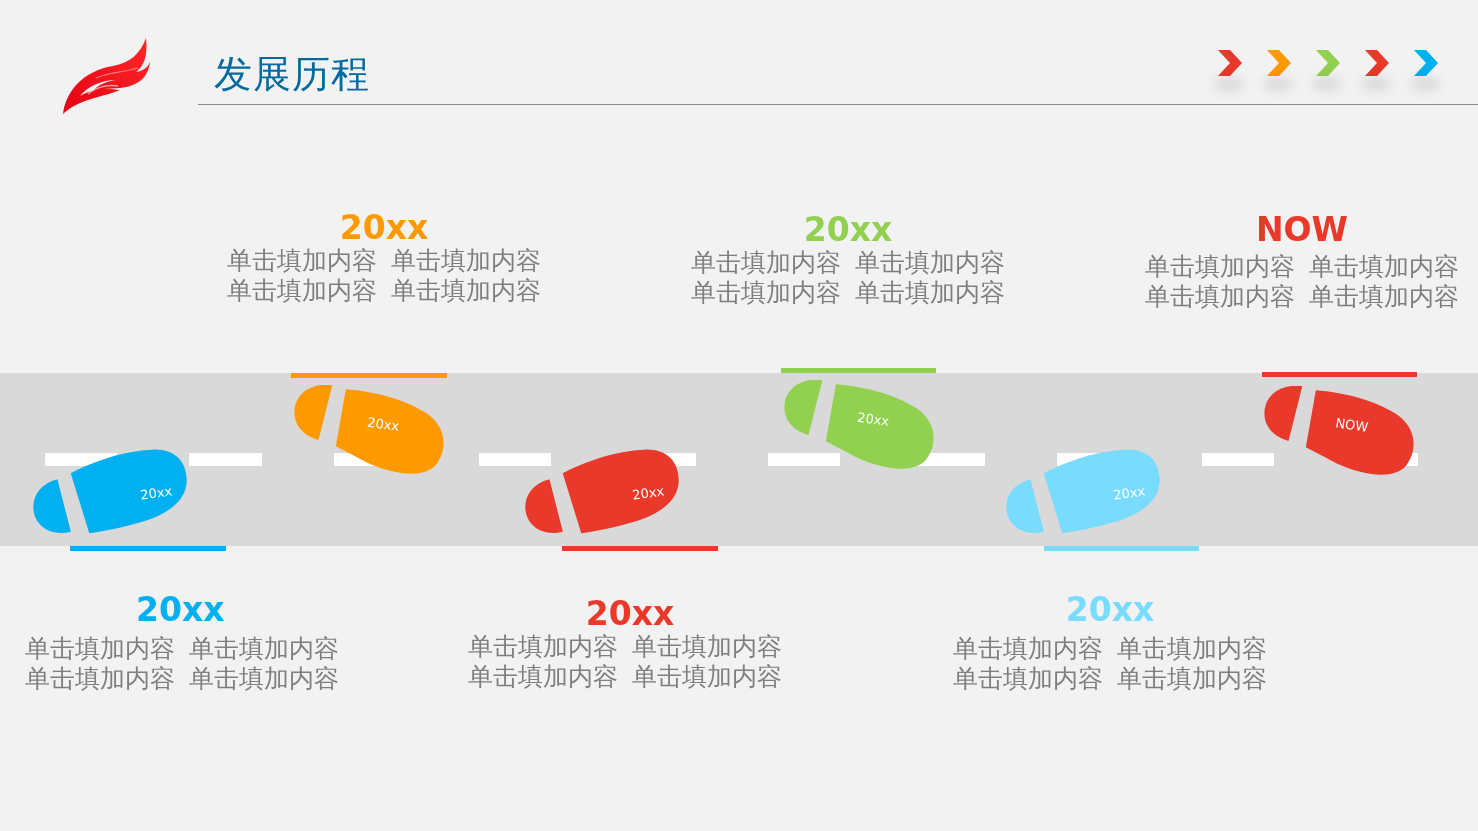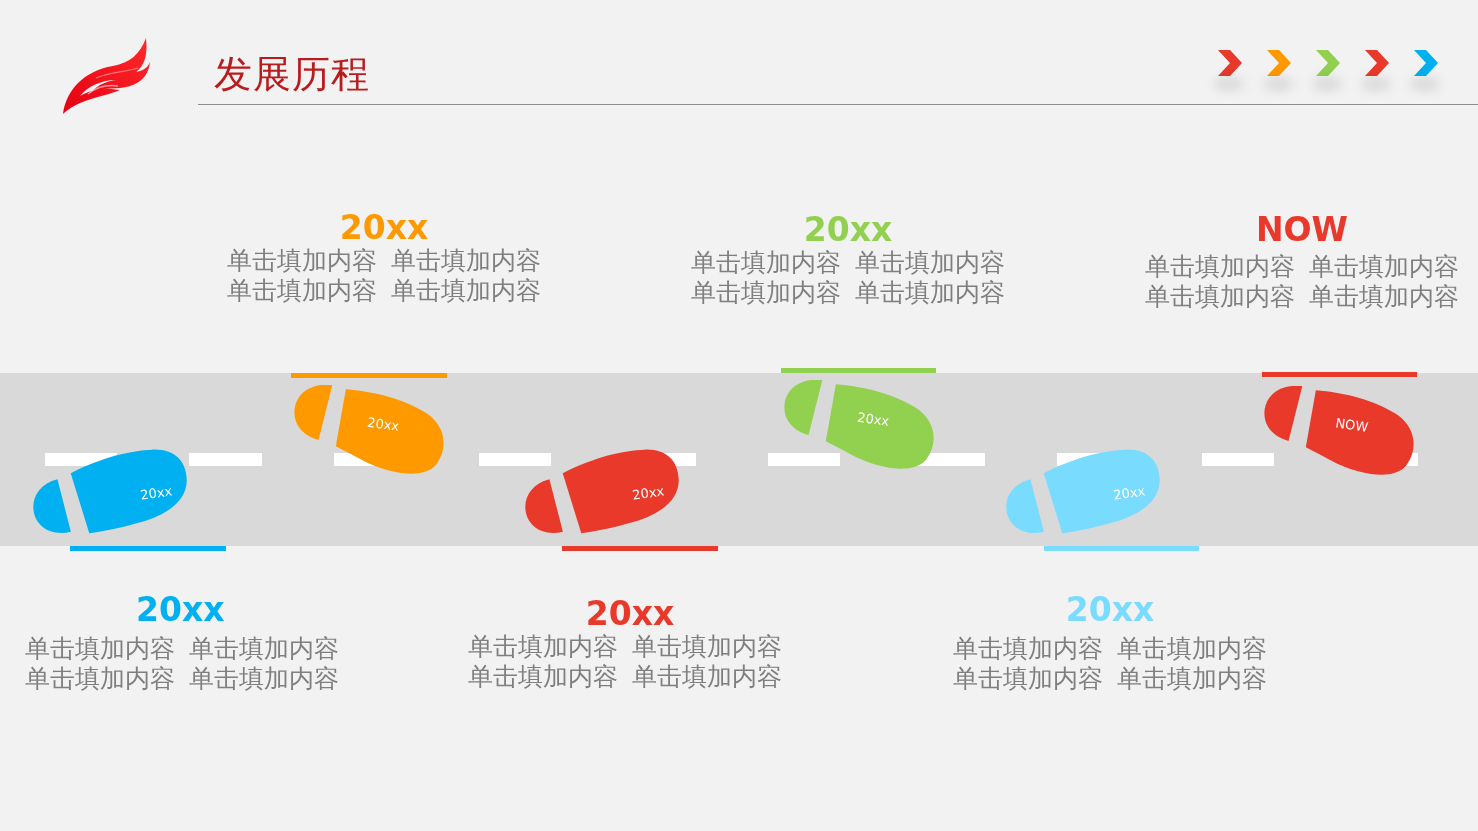--- a/index.html
+++ b/index.html
@@ -4,21 +4,21 @@
   <style>
     html, body { margin: 0; padding: 0; }
     body {
       width: 1478px; height: 831px; position: relative; overflow: hidden;
       background: #f2f2f2;
       font-family: "DejaVu Sans", "Liberation Sans", sans-serif;
     }
     .abs { position: absolute; }
     .logo { left: 58px; top: 36px; width: 95px; height: 80px; }
     .title {
-      left: 214px; top: 52px; font-size: 38px; color: #b91c1c;
+      left: 214px; top: 52px; font-size: 38px; color: #0369a1;
       letter-spacing: 1px; line-height: 44px;
     }
     .title-line { left: 198px; top: 104px; width: 1280px; height: 1px; background: #8c8c8c; }
     .chev-wrap { top: 48px; width: 28px; height: 30px; }
     .chev-shadow {
       position: absolute; left: -2px; top: 30px; width: 30px; height: 12px;
       border-radius: 50%; background: rgba(0,0,0,0.12); filter: blur(6px);
     }
     .road { left: 0; top: 373px; width: 1478px; height: 173px; background: #d9d9d9; }
     .dash { height: 13px; background: #ffffff; top: 453px; }

